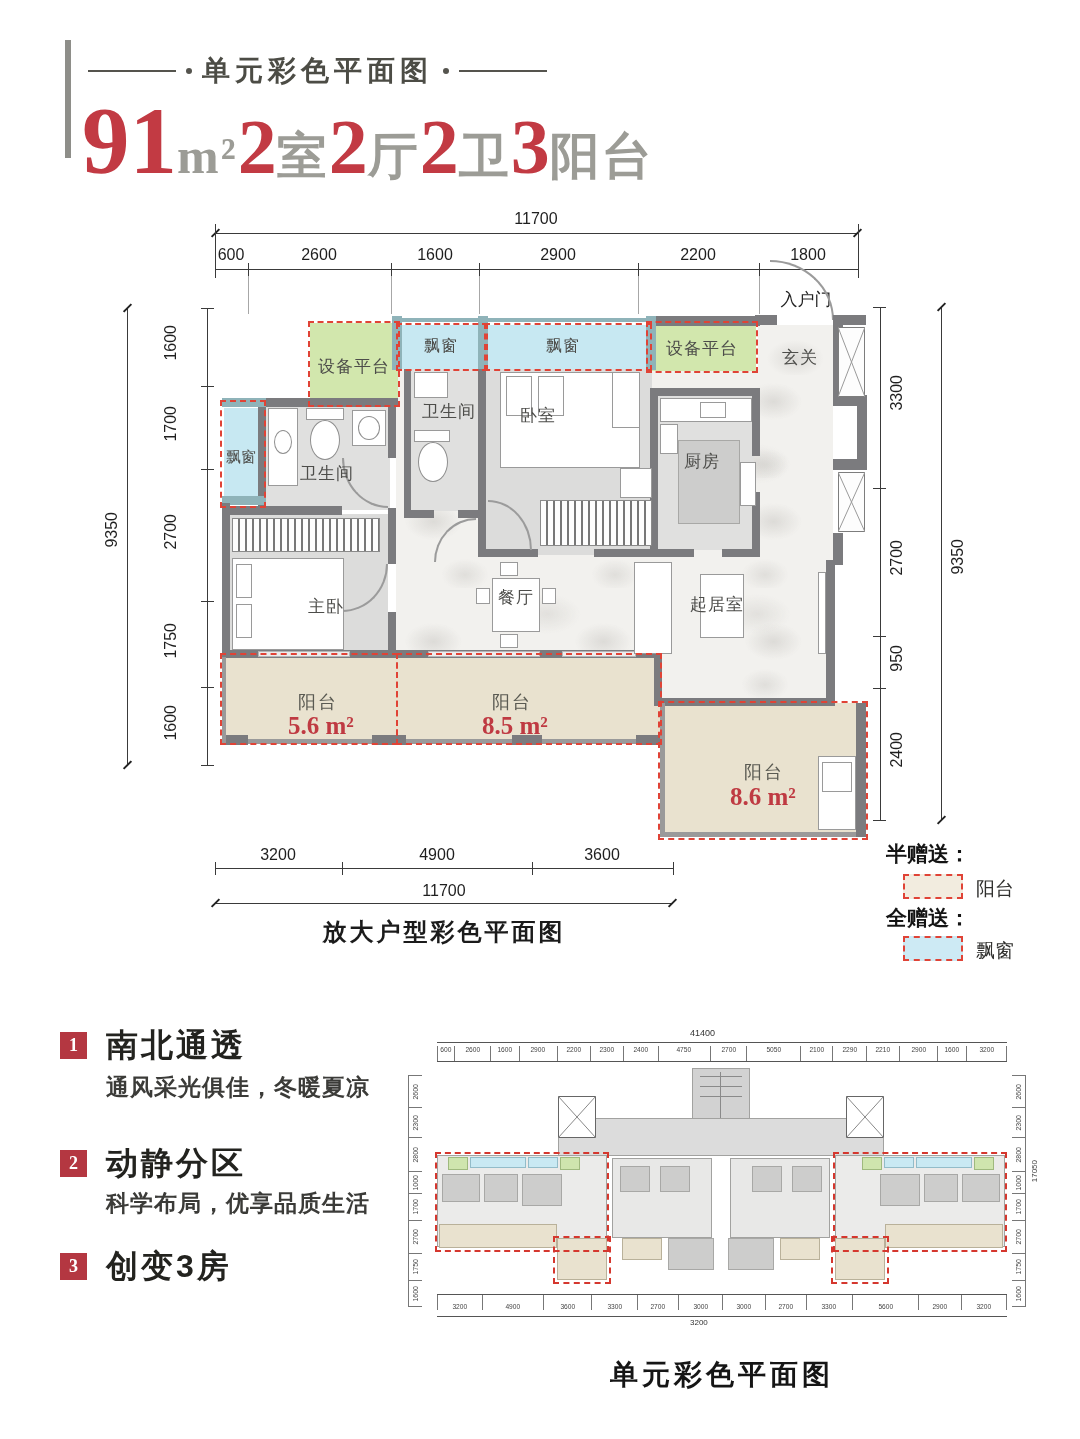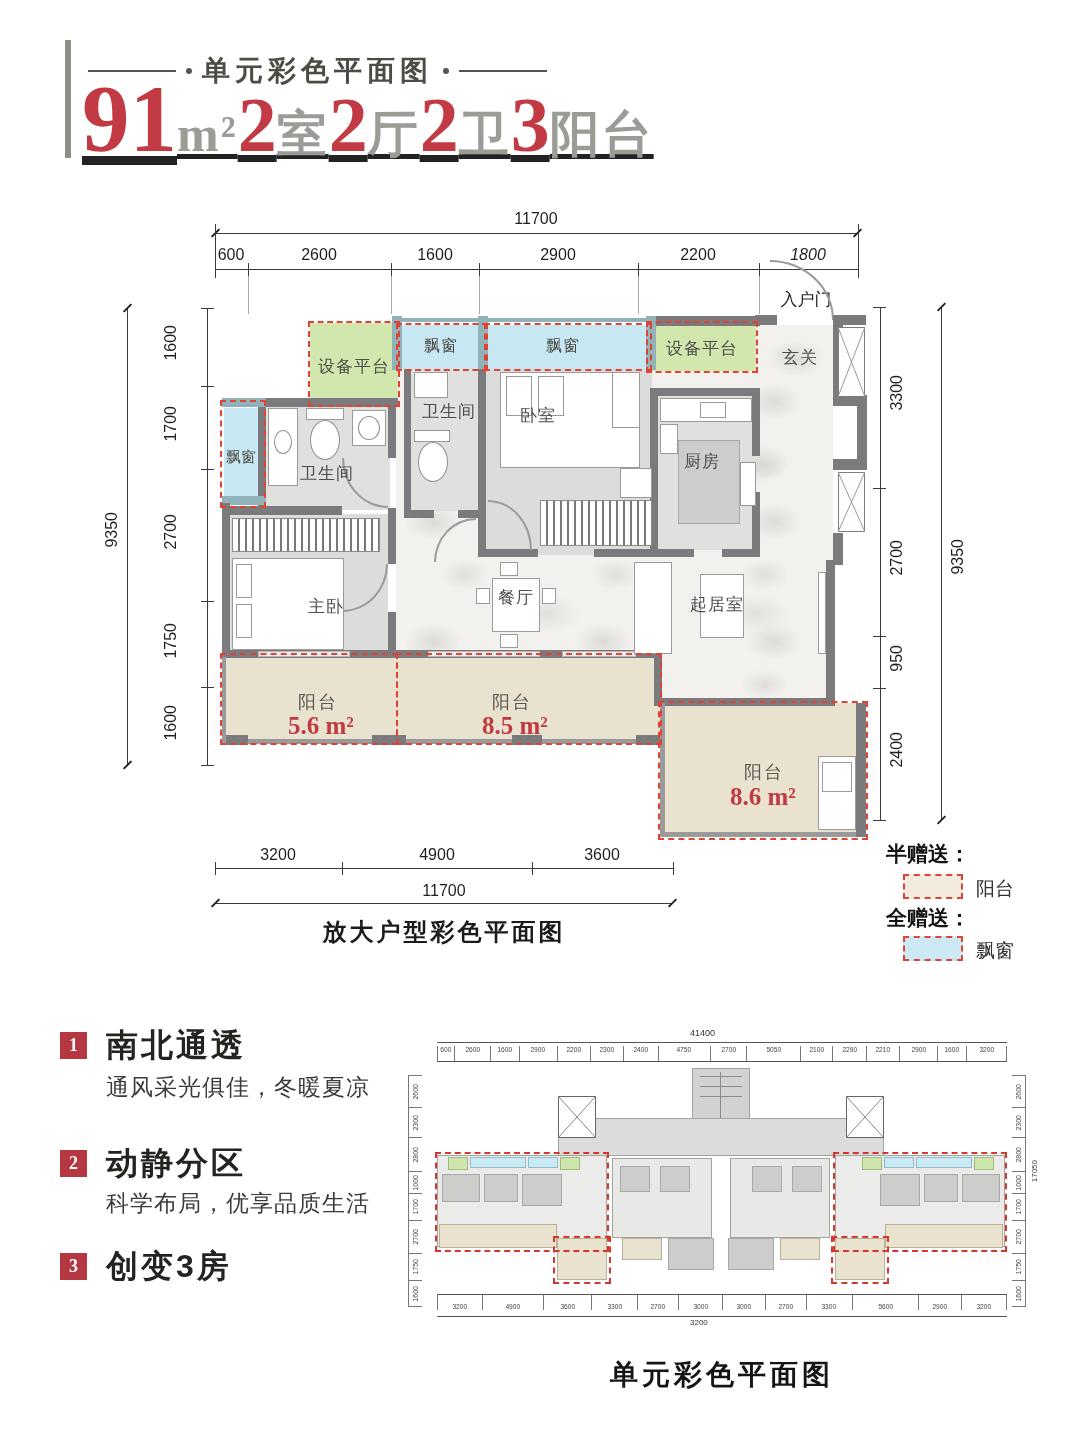--- a/index.html
+++ b/index.html
@@ -49,21 +49,21 @@
   .area-red{font-family:"Liberation Serif","DejaVu Serif",serif;font-weight:bold;font-size:25px;color:#bf3a42;white-space:nowrap;}
   .plan-caption{font-size:24px;font-weight:bold;color:#1b1b1b;letter-spacing:3px;text-align:center;}
   
   .legend-title{font-size:21px;font-weight:bold;color:#141414;white-space:nowrap;}
   .legend-item{font-size:19px;color:#30302e;white-space:nowrap;}
   .swatch{border:2px dashed #e04336;box-sizing:border-box;}
   
   .feat-num{width:27px;height:27px;background:#b43741;color:#fff;font-size:18px;font-weight:bold;
             font-family:"Liberation Serif","DejaVu Serif",serif;display:flex;align-items:center;justify-content:center;}
   .feat-title{font-size:32px;font-weight:bold;color:#23231f;letter-spacing:3px;white-space:nowrap;}
-  .feat-desc{font-size:23px;color:#3b3b38;letter-spacing:1px;white-space:nowrap;}
+  .feat-desc{font-size:23px;color:#3b3b38;letter-spacing:1px;white-space:nowrap;font-weight:bold;}
   
   .useg-row{display:flex;box-sizing:border-box;}
   .useg-cell{position:relative;border-left:1px solid #777;box-sizing:border-box;display:flex;align-items:flex-start;justify-content:center;}
   .useg-cell:last-child{border-right:1px solid #777;}
   .useg-lab{font-size:7px;color:#444;white-space:nowrap;transform:scale(.95);}
   .ucol{display:flex;flex-direction:column;box-sizing:border-box;}
   .ucol-cell{position:relative;border-top:1px solid #777;box-sizing:border-box;display:flex;align-items:center;justify-content:center;}
   .ucol-cell:last-child{border-bottom:1px solid #777;}
   .uvdim{writing-mode:vertical-rl;transform:rotate(180deg);font-size:7px;color:#444;white-space:nowrap;}
   .uline{background:#555;}
@@ -78,21 +78,21 @@
 <div class="page">
 
   <div class="abs side-bar" style="left:65px;top:40px;width:6px;height:118px;"></div>
   <div class="abs tagline-row" style="left:88px;top:52px;">
     <div class="tagline-line" style="width:88px;"></div>
     <div class="tagline-dot"></div>
     <div class="tagline-text">单元彩色平面图</div>
     <div class="tagline-dot"></div>
     <div class="tagline-line" style="width:88px;"></div>
   </div>
-  <div class="abs big-title" style="left:82px;top:72px;text-decoration:underline;">
+  <div class="abs big-title" style="left:82px;top:94px;">
     <span class="t-num-xl">91</span>
     <span class="t-unit">m²</span>
     <span class="t-num">2</span>
     <span class="t-unit">室</span>
     <span class="t-num">2</span>
     <span class="t-unit">厅</span>
     <span class="t-num">2</span>
     <span class="t-unit">卫</span>
     <span class="t-num">3</span>
     <span class="t-unit">阳台</span>
@@ -102,21 +102,21 @@
   <div class="abs hline" style="left:215px;top:233px;width:643px;"></div>
   <div class="abs slash" style="left:210px;top:232px;"></div>
   <div class="abs slash" style="left:852px;top:232px;"></div>
   <div class="abs vline" style="left:215px;top:224px;height:54px;"></div>
   <div class="abs vline" style="left:858px;top:224px;height:54px;"></div>
   <div class="abs dimlab" style="left:201px;top:246px;width:60px;">600</div>
   <div class="abs dimlab" style="left:289px;top:246px;width:60px;">2600</div>
   <div class="abs dimlab" style="left:405px;top:246px;width:60px;">1600</div>
   <div class="abs dimlab" style="left:528px;top:246px;width:60px;">2900</div>
   <div class="abs dimlab" style="left:668px;top:246px;width:60px;">2200</div>
-  <div class="abs dimlab" style="left:778px;top:246px;width:60px;font-style:italic;">1800</div>
+  <div class="abs dimlab" style="left:778px;top:246px;width:60px;">1800</div>
   <div class="abs hline" style="left:215px;top:269px;width:643px;"></div>
   <div class="abs tickv" style="left:215px;top:263px;"></div>
   <div class="abs tickv" style="left:248px;top:263px;"></div>
   <div class="abs tickv" style="left:391px;top:263px;"></div>
   <div class="abs tickv" style="left:479px;top:263px;"></div>
   <div class="abs tickv" style="left:638px;top:263px;"></div>
   <div class="abs tickv" style="left:759px;top:263px;"></div>
   <div class="abs tickv" style="left:858px;top:263px;"></div>
   <div class="abs ext" style="left:248px;top:270px;width:1px;height:44px;"></div>
   <div class="abs ext" style="left:391px;top:270px;width:1px;height:44px;"></div>

